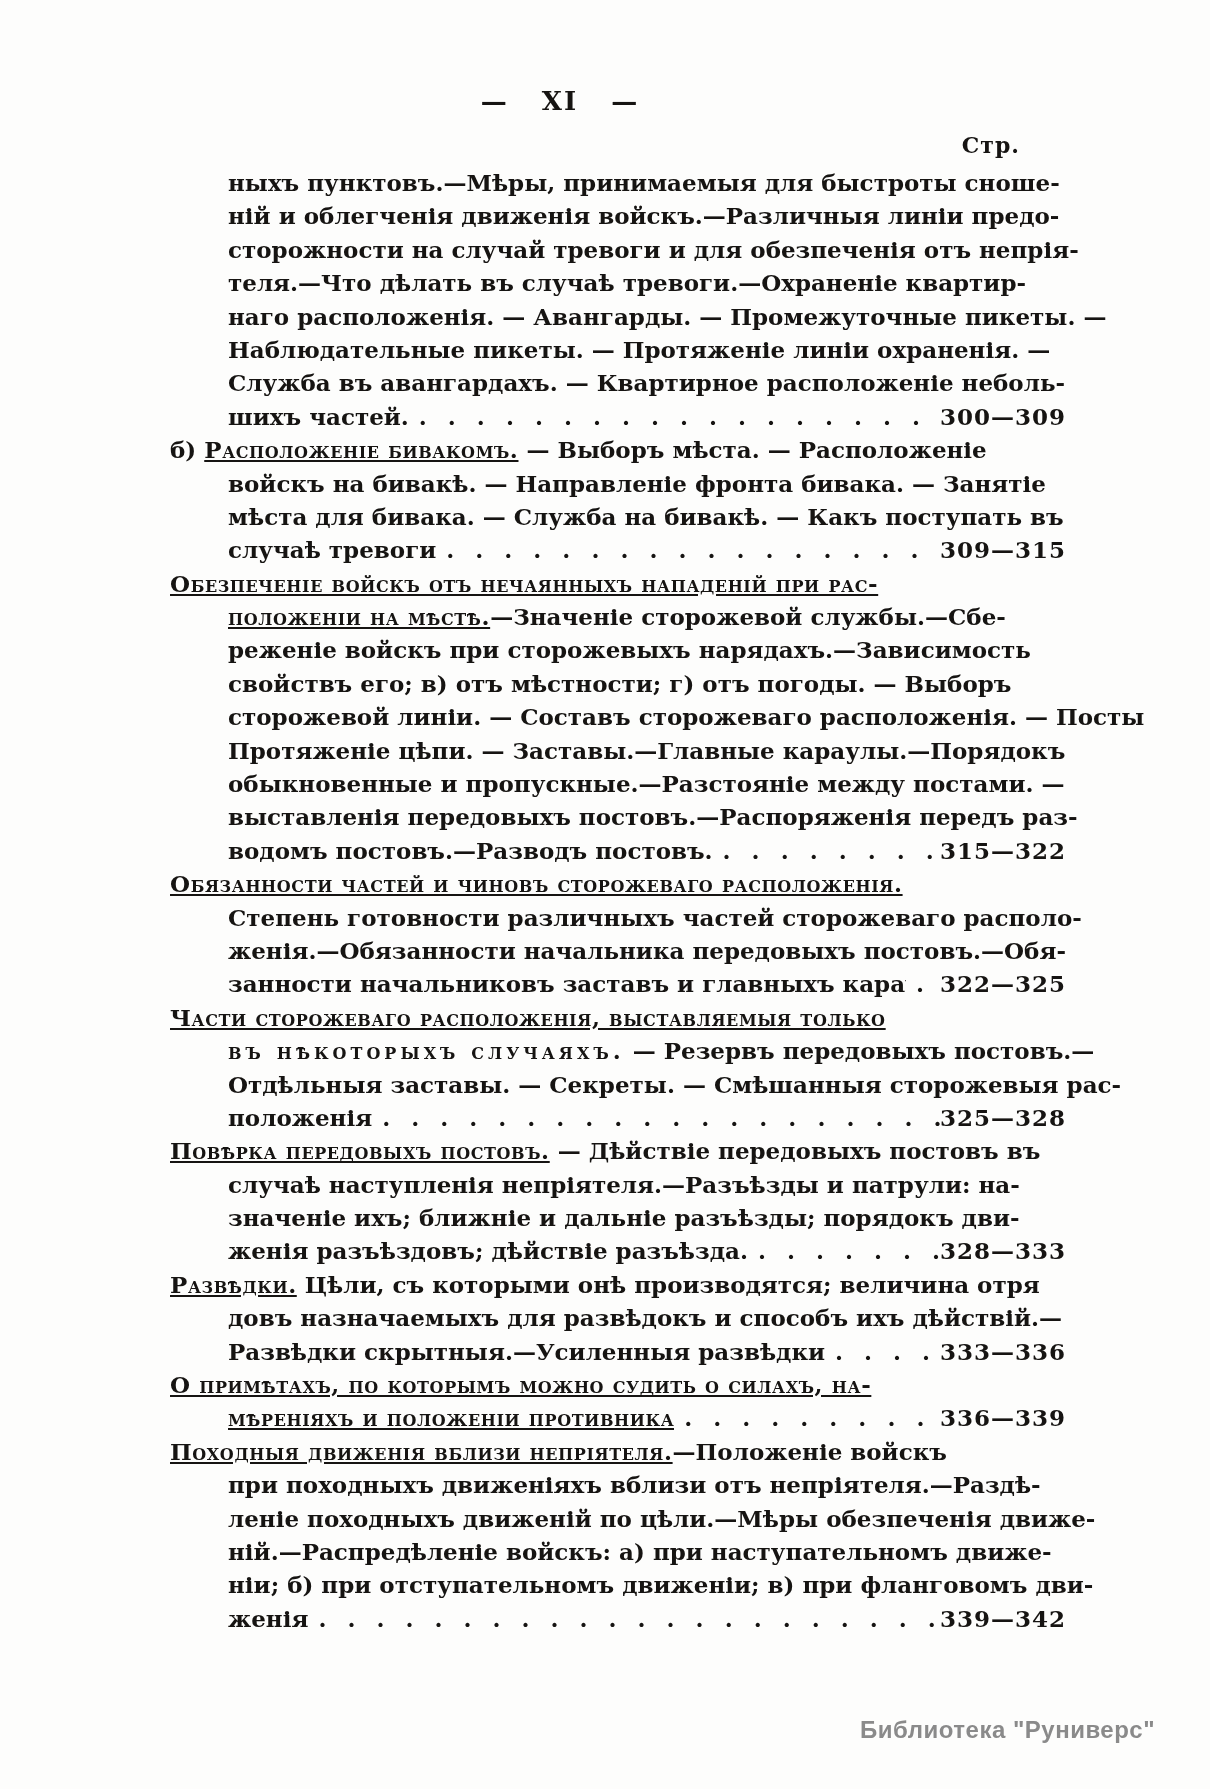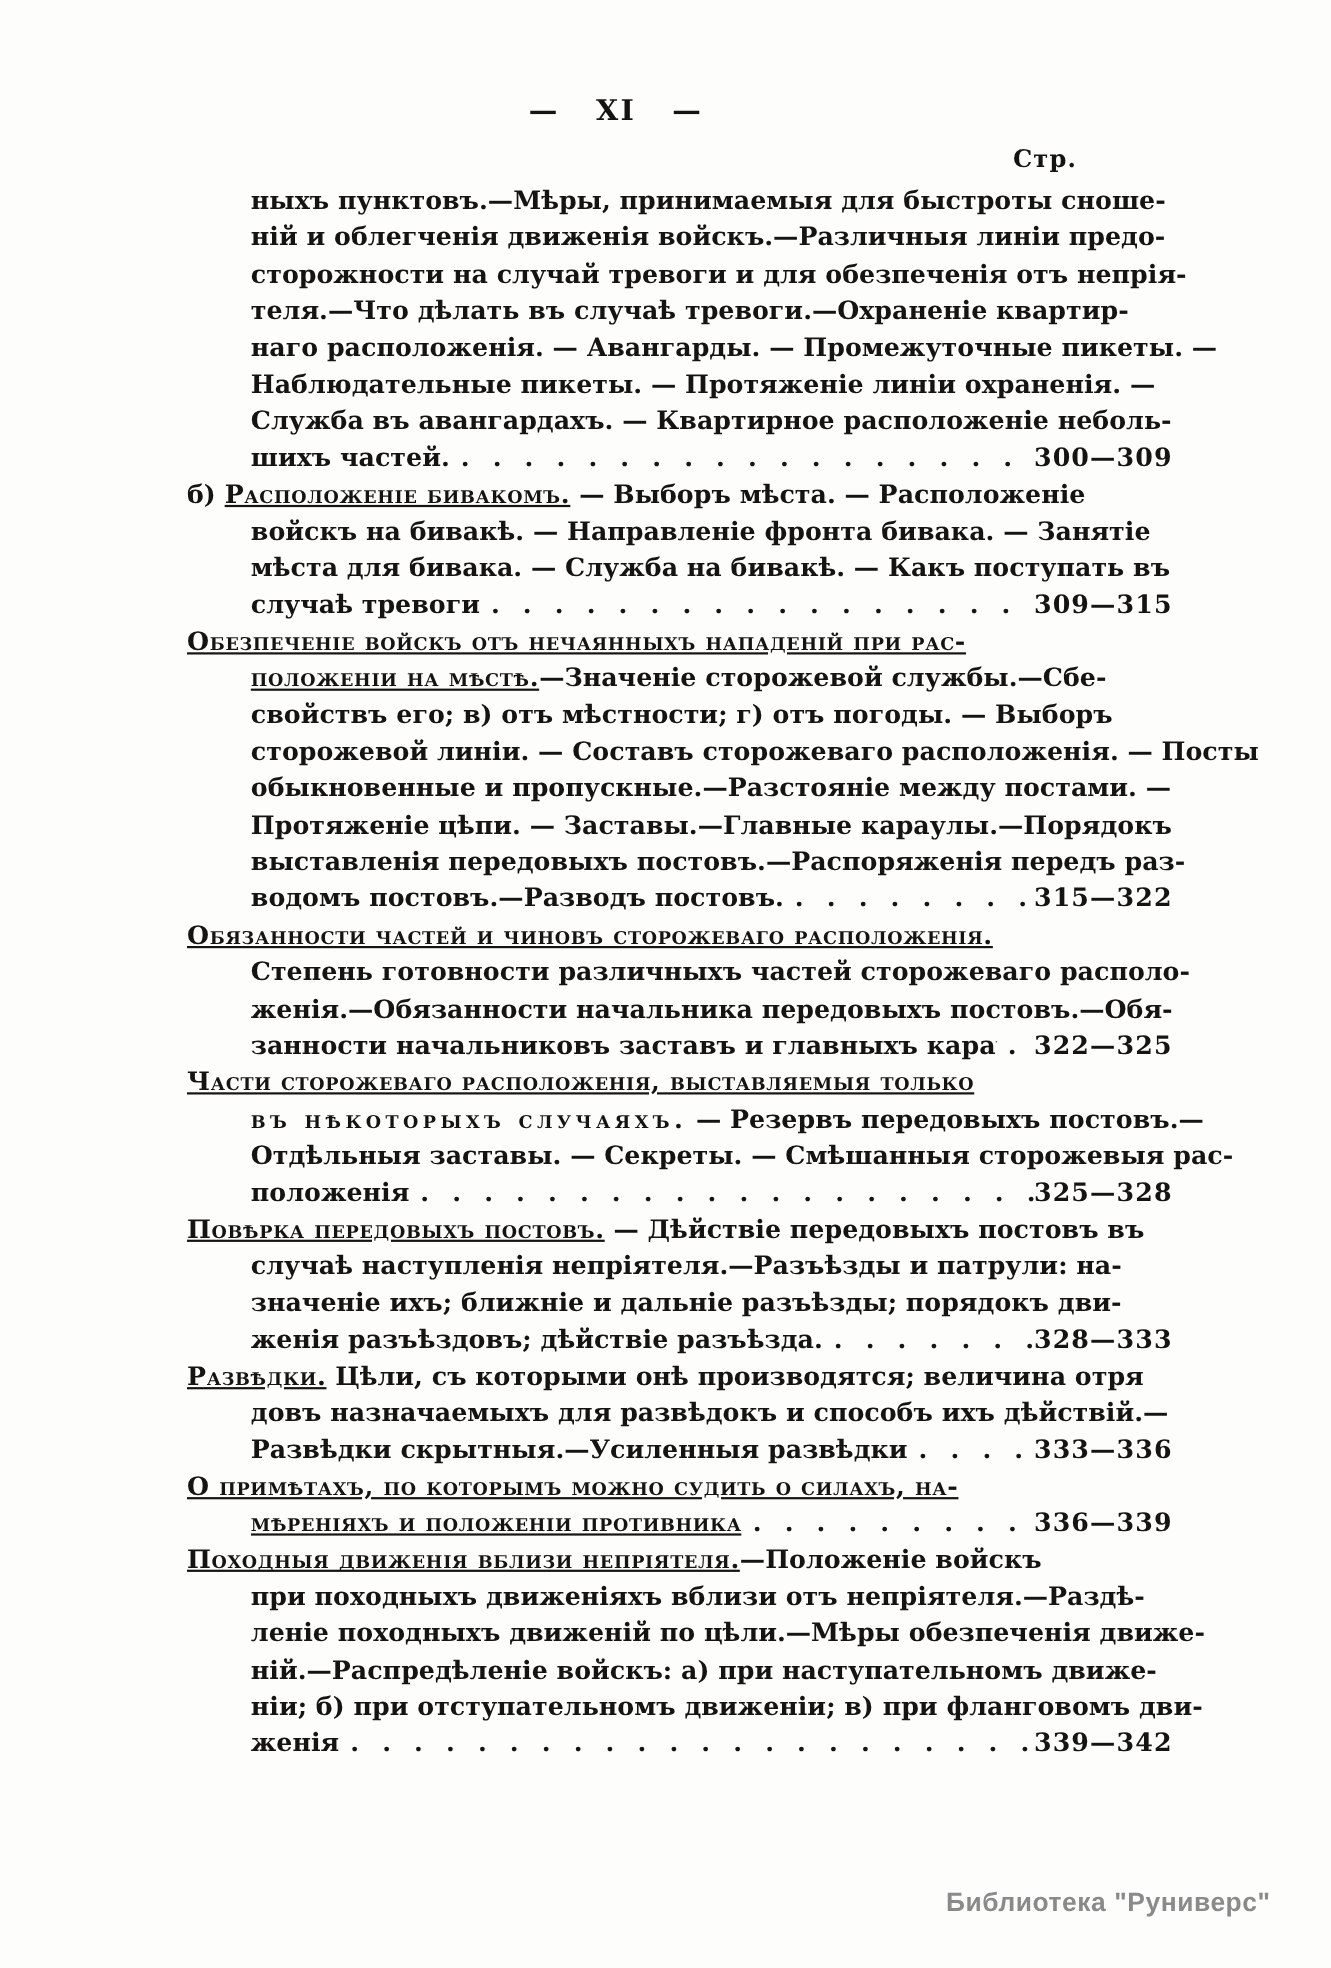--- a/index.html
+++ b/index.html
@@ -11,21 +11,21 @@
     overflow:hidden;
   }
   .page{position:absolute;inset:0;margin-left:20px;}
   .pageno{
     position:absolute;top:86px;left:150px;width:780px;
     text-align:center;font-size:26px;font-weight:bold;
     word-spacing:22px;letter-spacing:2px;
   }
   .colhdr{
     position:absolute;top:132px;left:860px;width:140px;
-    text-align:center;font-size:22px;font-weight:bold;letter-spacing:1px;
+    text-align:right;font-size:22px;font-weight:bold;letter-spacing:1px;
   }
   .toc{
     position:absolute;left:150px;top:166px;width:896px;
   }
   .line{
     height:33.4px;line-height:33.4px;
     font-size:23px;font-weight:bold;
     white-space:nowrap;
   }
   .line.ind1{padding-left:58px;}
@@ -72,24 +72,25 @@
       <div class="line ind0"><span class="txt"><span class="n">б) </span><span class="sc">Расположеніе бивакомъ.</span><span class="n"> — Выборъ мѣста. — Расположеніе</span></span></div>
       <div class="line ind1"><span class="txt"><span class="n">войскъ на бивакѣ. — Направленіе фронта бивака. — Занятіе</span></span></div>
       <div class="line ind1"><span class="txt"><span class="n">мѣста для бивака. — Служба на бивакѣ. — Какъ поступать въ</span></span></div>
       <div class="line ind1 leader">
         <span class="txt"><span class="n">случаѣ тревоги</span></span>
         <span class="dots">. . . . . . . . . . . . . . . . . . . . . . . . . . . . . .</span>
         <span class="pages">309—315</span>
       </div>
       <div class="line ind0"><span class="txt"><span class="sc">Обезпеченіе войскъ отъ нечаянныхъ нападеній при рас-</span></span></div>
       <div class="line ind1"><span class="txt"><span class="sc">положеніи на мѣстѣ.</span><span class="n">—Значеніе сторожевой службы.—Сбе-</span></span></div>
+      <div class="line ind1"><span class="txt"><span class="n">реженіе войскъ при сторожевыхъ нарядахъ.—Зависимость</span></span></div>
       <div class="line ind1"><span class="txt"><span class="n">свойствъ его; в) отъ мѣстности; г) отъ погоды. — Выборъ</span></span></div>
       <div class="line ind1"><span class="txt"><span class="n">сторожевой линіи. — Составъ сторожеваго расположенія. — Посты</span></span></div>
+      <div class="line ind1"><span class="txt"><span class="n">Протяженіе цѣпи. — Заставы.—Главные караулы.—Порядокъ</span></span></div>
       <div class="line ind1"><span class="txt"><span class="n">обыкновенные и пропускные.—Разстояніе между постами. —</span></span></div>
-      <div class="line ind1"><span class="txt"><span class="n">Протяженіе цѣпи. — Заставы.—Главные караулы.—Порядокъ</span></span></div>
       <div class="line ind1"><span class="txt"><span class="n">выставленія передовыхъ постовъ.—Распоряженія передъ раз-</span></span></div>
       <div class="line ind1 leader">
         <span class="txt"><span class="n">водомъ постовъ.—Разводъ постовъ.</span></span>
         <span class="dots">. . . . . . . . . . . . . . . . . . . . . . . . . . . . . .</span>
         <span class="pages">315—322</span>
       </div>
       <div class="line ind0"><span class="txt"><span class="sc">Обязанности частей и чиновъ сторожеваго расположенія.</span></span></div>
       <div class="line ind1"><span class="txt"><span class="n">Степень готовности различныхъ частей сторожеваго располо-</span></span></div>
       <div class="line ind1"><span class="txt"><span class="n">женія.—Обязанности начальника передовыхъ постовъ.—Обя-</span></span></div>
       <div class="line ind1 leader">

